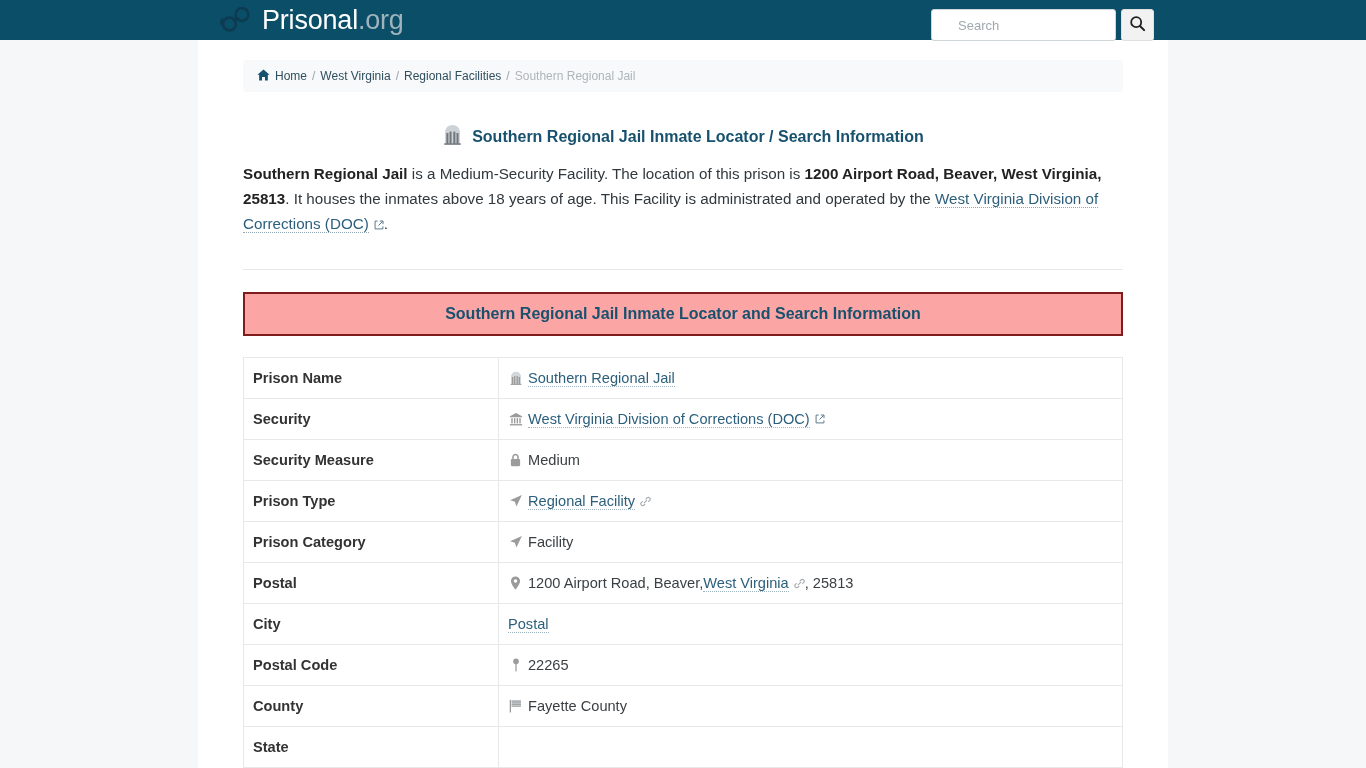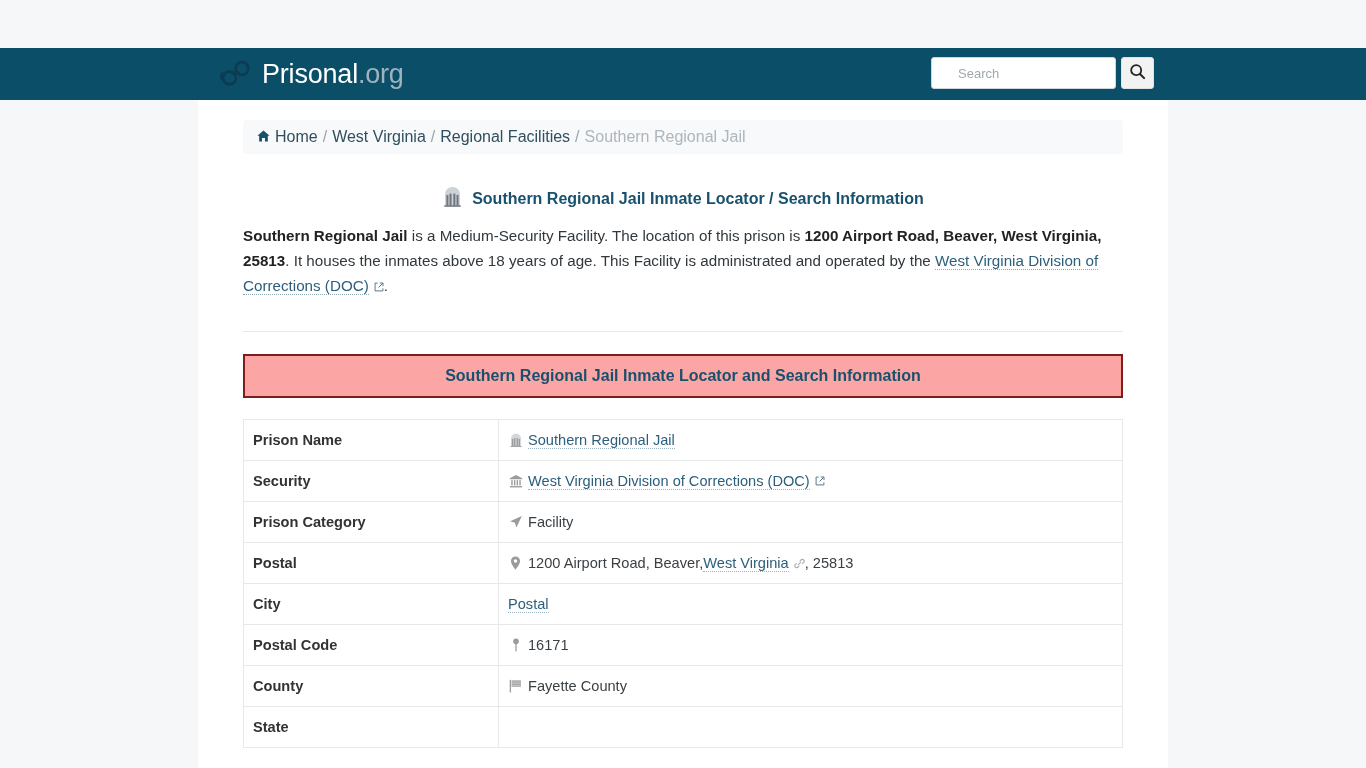--- a/index.html
+++ b/index.html
@@ -7,26 +7,25 @@
     margin: 0; padding: 0;
     width: 1366px; height: 768px;
     overflow: hidden;
     background: #f5f7f9;
     font-family: "Liberation Sans", sans-serif;
     -webkit-font-smoothing: antialiased;
   }
 
   
   .site-header {
-    height: 52px;
+    height: 40px;
     background: #0a4e68;
     display: flex;
     align-items: center;
     position: relative;
-    margin-top: 48px;
   }
   .brand {
     position: absolute;
     left: 218px;
     display: flex;
     align-items: center;
     gap: 10px;
     text-decoration: none;
   }
   .brand-icon { width: 34px; height: 30px; display: block; }
@@ -85,21 +84,21 @@
     width: 880px;
     margin: 0 auto;
     padding-top: 20px;
   }
 
   
   .breadcrumb {
     background: #f8f9fa;
     border-radius: 4px;
     padding: 9px 14px;
-    font-size: 16px;
+    font-size: 12px;
     color: #4a5a63;
     display: flex;
     align-items: center;
     flex-wrap: nowrap;
     line-height: 1;
   }
   .breadcrumb a {
     color: #2f4f5e;
     text-decoration: none;
   }
@@ -308,20 +307,54 @@
                   <svg width="10" height="10" viewBox="0 0 11 11" fill="none" stroke="#5a7a8c" stroke-width="1.1">
                     <path d="M4 1.2 H1.2 V9.8 H9.8 V7"></path>
                     <path d="M6.4 1.1 H9.9 V4.6"></path>
                     <path d="M9.6 1.4 L5 6"></path>
                   </svg>
                 </span>
               </div>
             </td>
           </tr>
           <tr>
+            <td class="cell-label">Security Measure</td>
+            <td class="cell-value">
+              <div class="val-inner">
+                <span class="row-icon">
+                  <svg width="13" height="14" viewBox="0 0 18 20" fill="#9b9b9b">
+                    <path d="M9 1 C6.3 1 4.3 3 4.3 5.6 V8.4 H6.5 V5.6 C6.5 4.2 7.6 3.1 9 3.1 C10.4 3.1 11.5 4.2 11.5 5.6 V8.4 H13.7 V5.6 C13.7 3 11.7 1 9 1 Z"></path>
+                    <rect x="2.4" y="8.4" width="13.2" height="10.4" rx="1.6"></rect>
+                  </svg>
+                </span>
+                <span class="plain text-seg">Medium</span>
+              </div>
+            </td>
+          </tr>
+          <tr>
+            <td class="cell-label">Prison Type</td>
+            <td class="cell-value">
+              <div class="val-inner">
+                <span class="row-icon">
+                  <svg width="14" height="14" viewBox="0 0 20 20" fill="#9b9b9b">
+                    <path d="M18.4 1.6 L1.6 9.1 L8.4 11.1 L10.6 17.9 Z"></path>
+                  </svg>
+                </span>
+                <a class="tbl-link text-seg" href="#">Regional Facility</a>
+                <span class="mini-icon">
+                  <svg width="11" height="11" viewBox="0 0 12 12" fill="none" stroke="#a5abaf" stroke-width="1.25" stroke-linecap="round">
+                    <path d="M4.7 7.3 L7.3 4.7"></path>
+                    <path d="M6.6 3.1 L7.9 1.9 A2 2 0 0 1 10.7 4.7 L9.4 5.9"></path>
+                    <path d="M5.4 8.9 L4.1 10.1 A2 2 0 0 1 1.3 7.3 L2.6 6.1"></path>
+                  </svg>
+                </span>
+              </div>
+            </td>
+          </tr>
+          <tr>
             <td class="cell-label">Prison Category</td>
             <td class="cell-value">
               <div class="val-inner">
                 <span class="row-icon">
                   <svg width="14" height="14" viewBox="0 0 20 20" fill="#9b9b9b">
                     <path d="M18.4 1.6 L1.6 9.1 L8.4 11.1 L10.6 17.9 Z"></path>
                   </svg>
                 </span>
                 <span class="plain text-seg">Facility</span>
               </div>
@@ -360,21 +393,21 @@
           <tr>
             <td class="cell-label">Postal Code</td>
             <td class="cell-value">
               <div class="val-inner">
                 <span class="row-icon">
                   <svg width="10" height="14" viewBox="0 0 12 18" fill="#9b9b9b">
                     <circle cx="6" cy="4.4" r="3.6"></circle>
                     <rect x="5.2" y="6.6" width="1.6" height="10.6"></rect>
                   </svg>
                 </span>
-                <span class="plain text-seg">16171</span>
+                <span class="plain text-seg">22265</span>
               </div>
             </td>
           </tr>
           <tr>
             <td class="cell-label">County</td>
             <td class="cell-value">
               <div class="val-inner">
                 <span class="row-icon">
                   <svg width="13" height="14" viewBox="0 0 18 19" fill="#9b9b9b">
                     <rect x="1" y="1" width="1.8" height="17.4"></rect>

